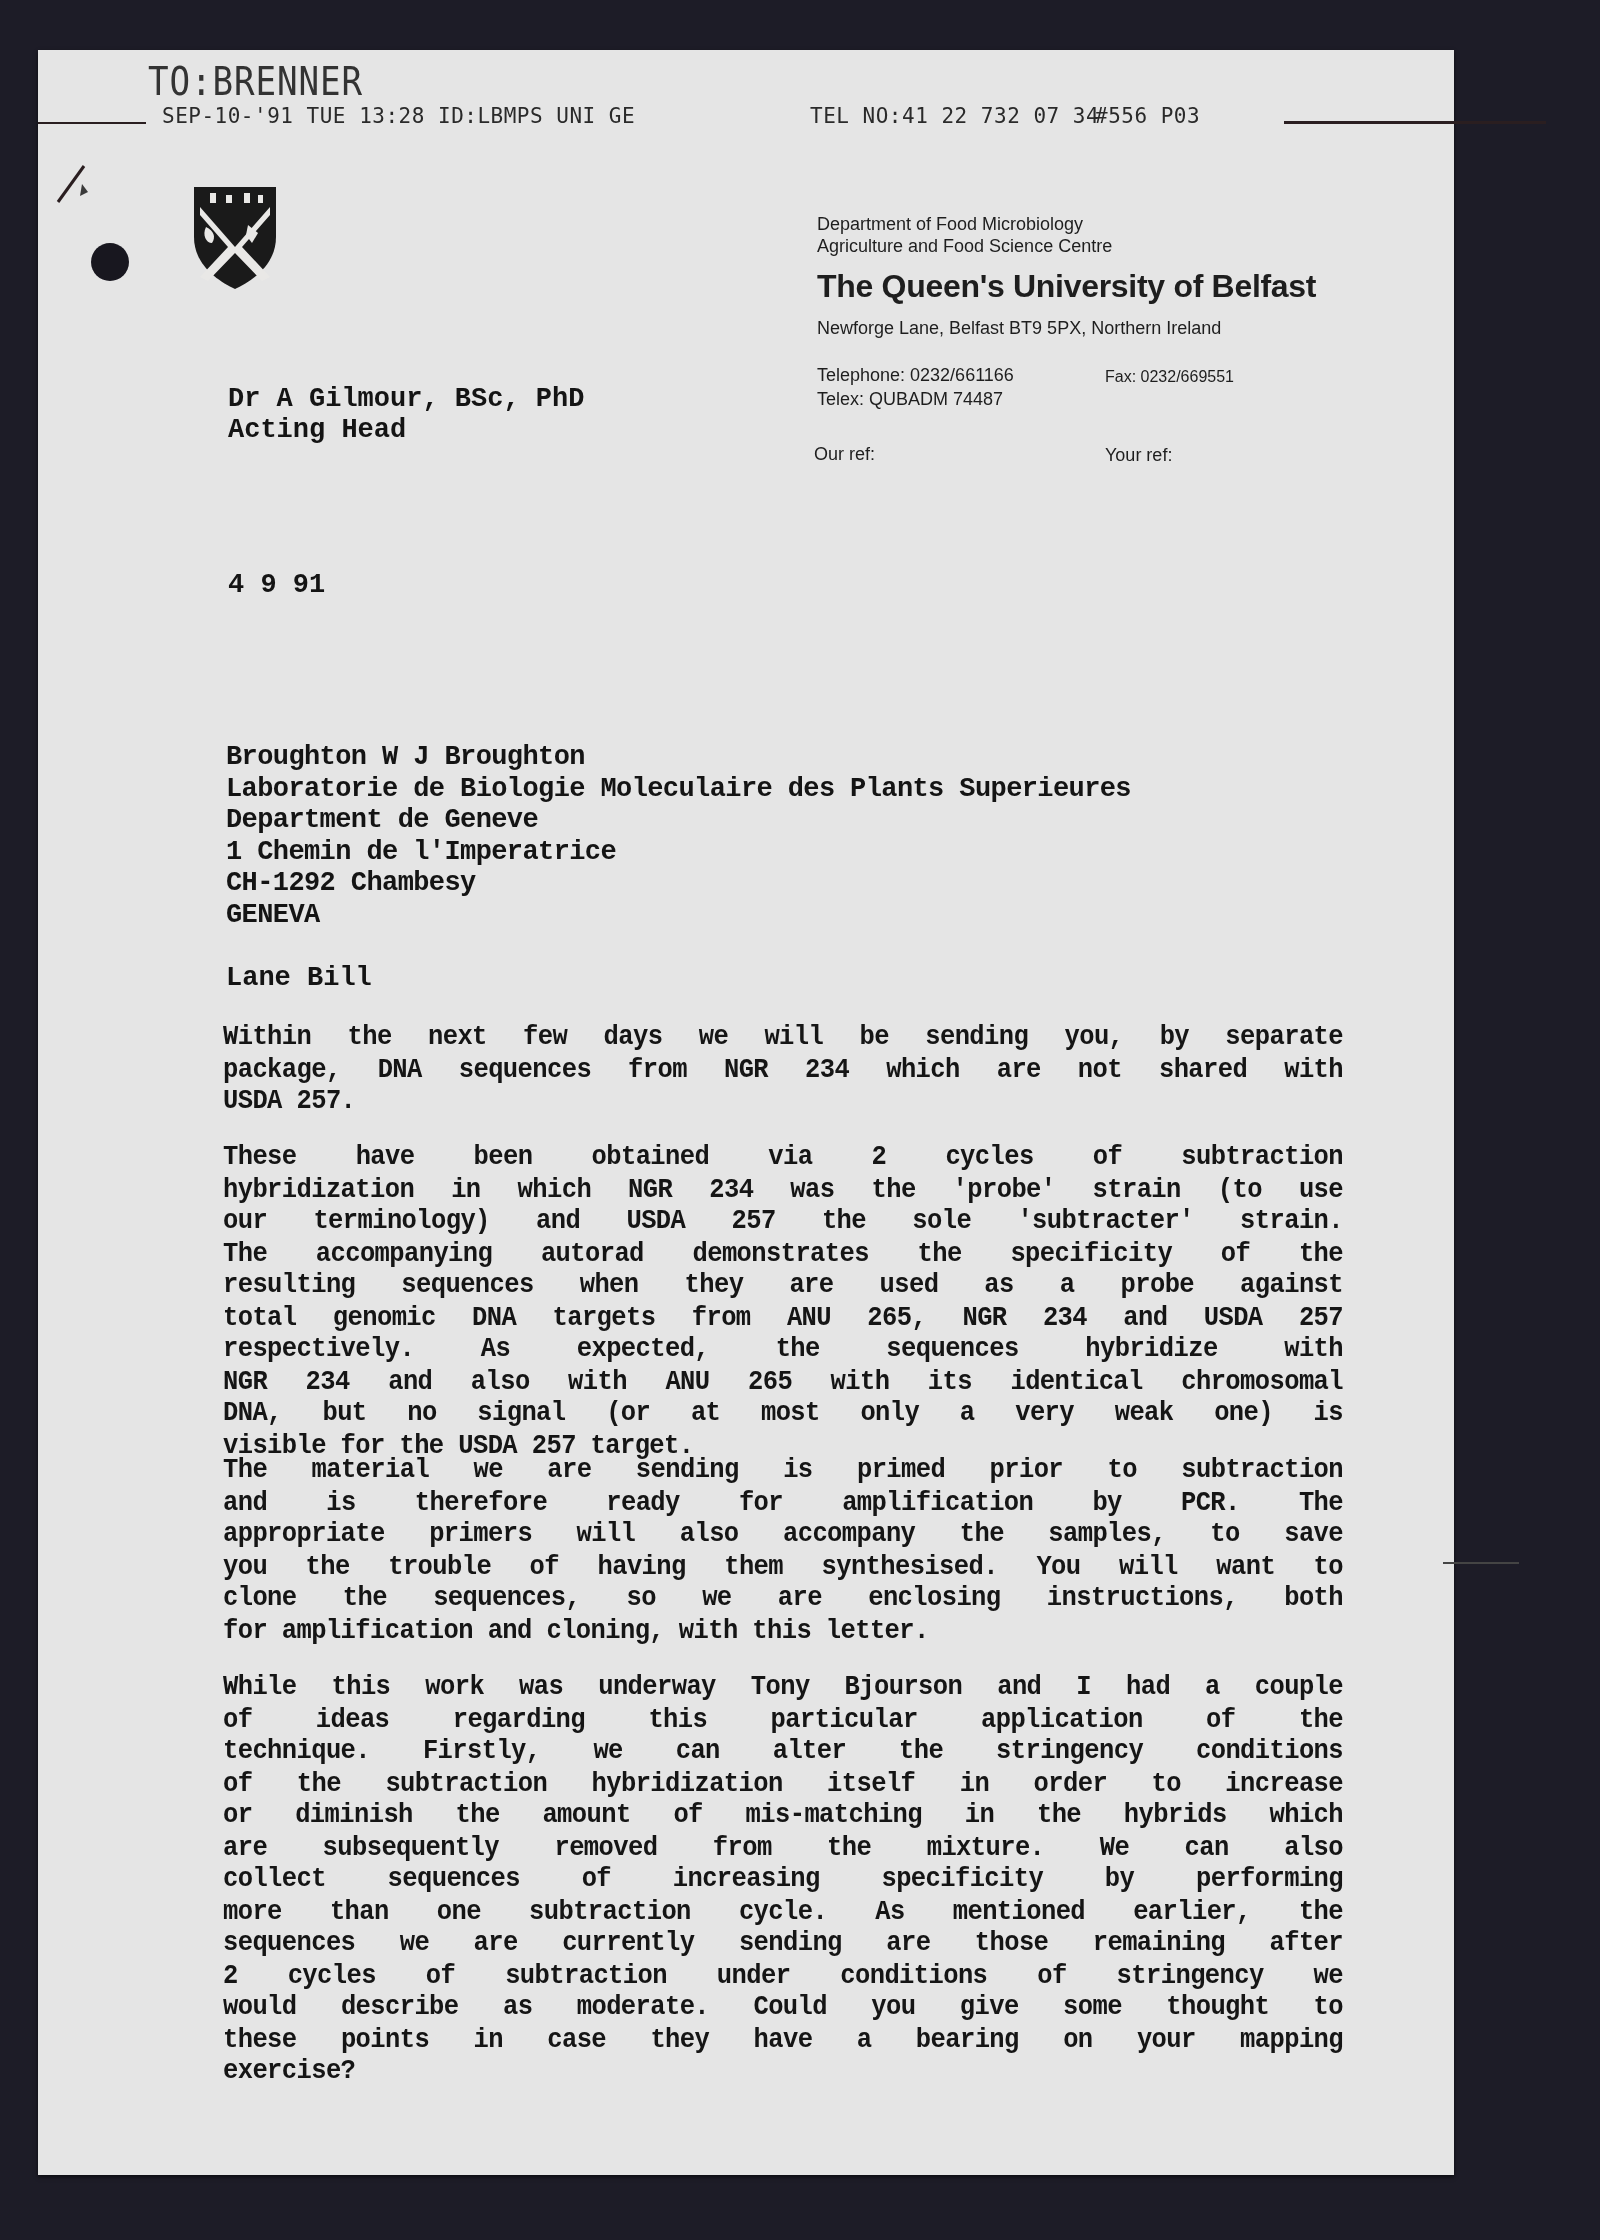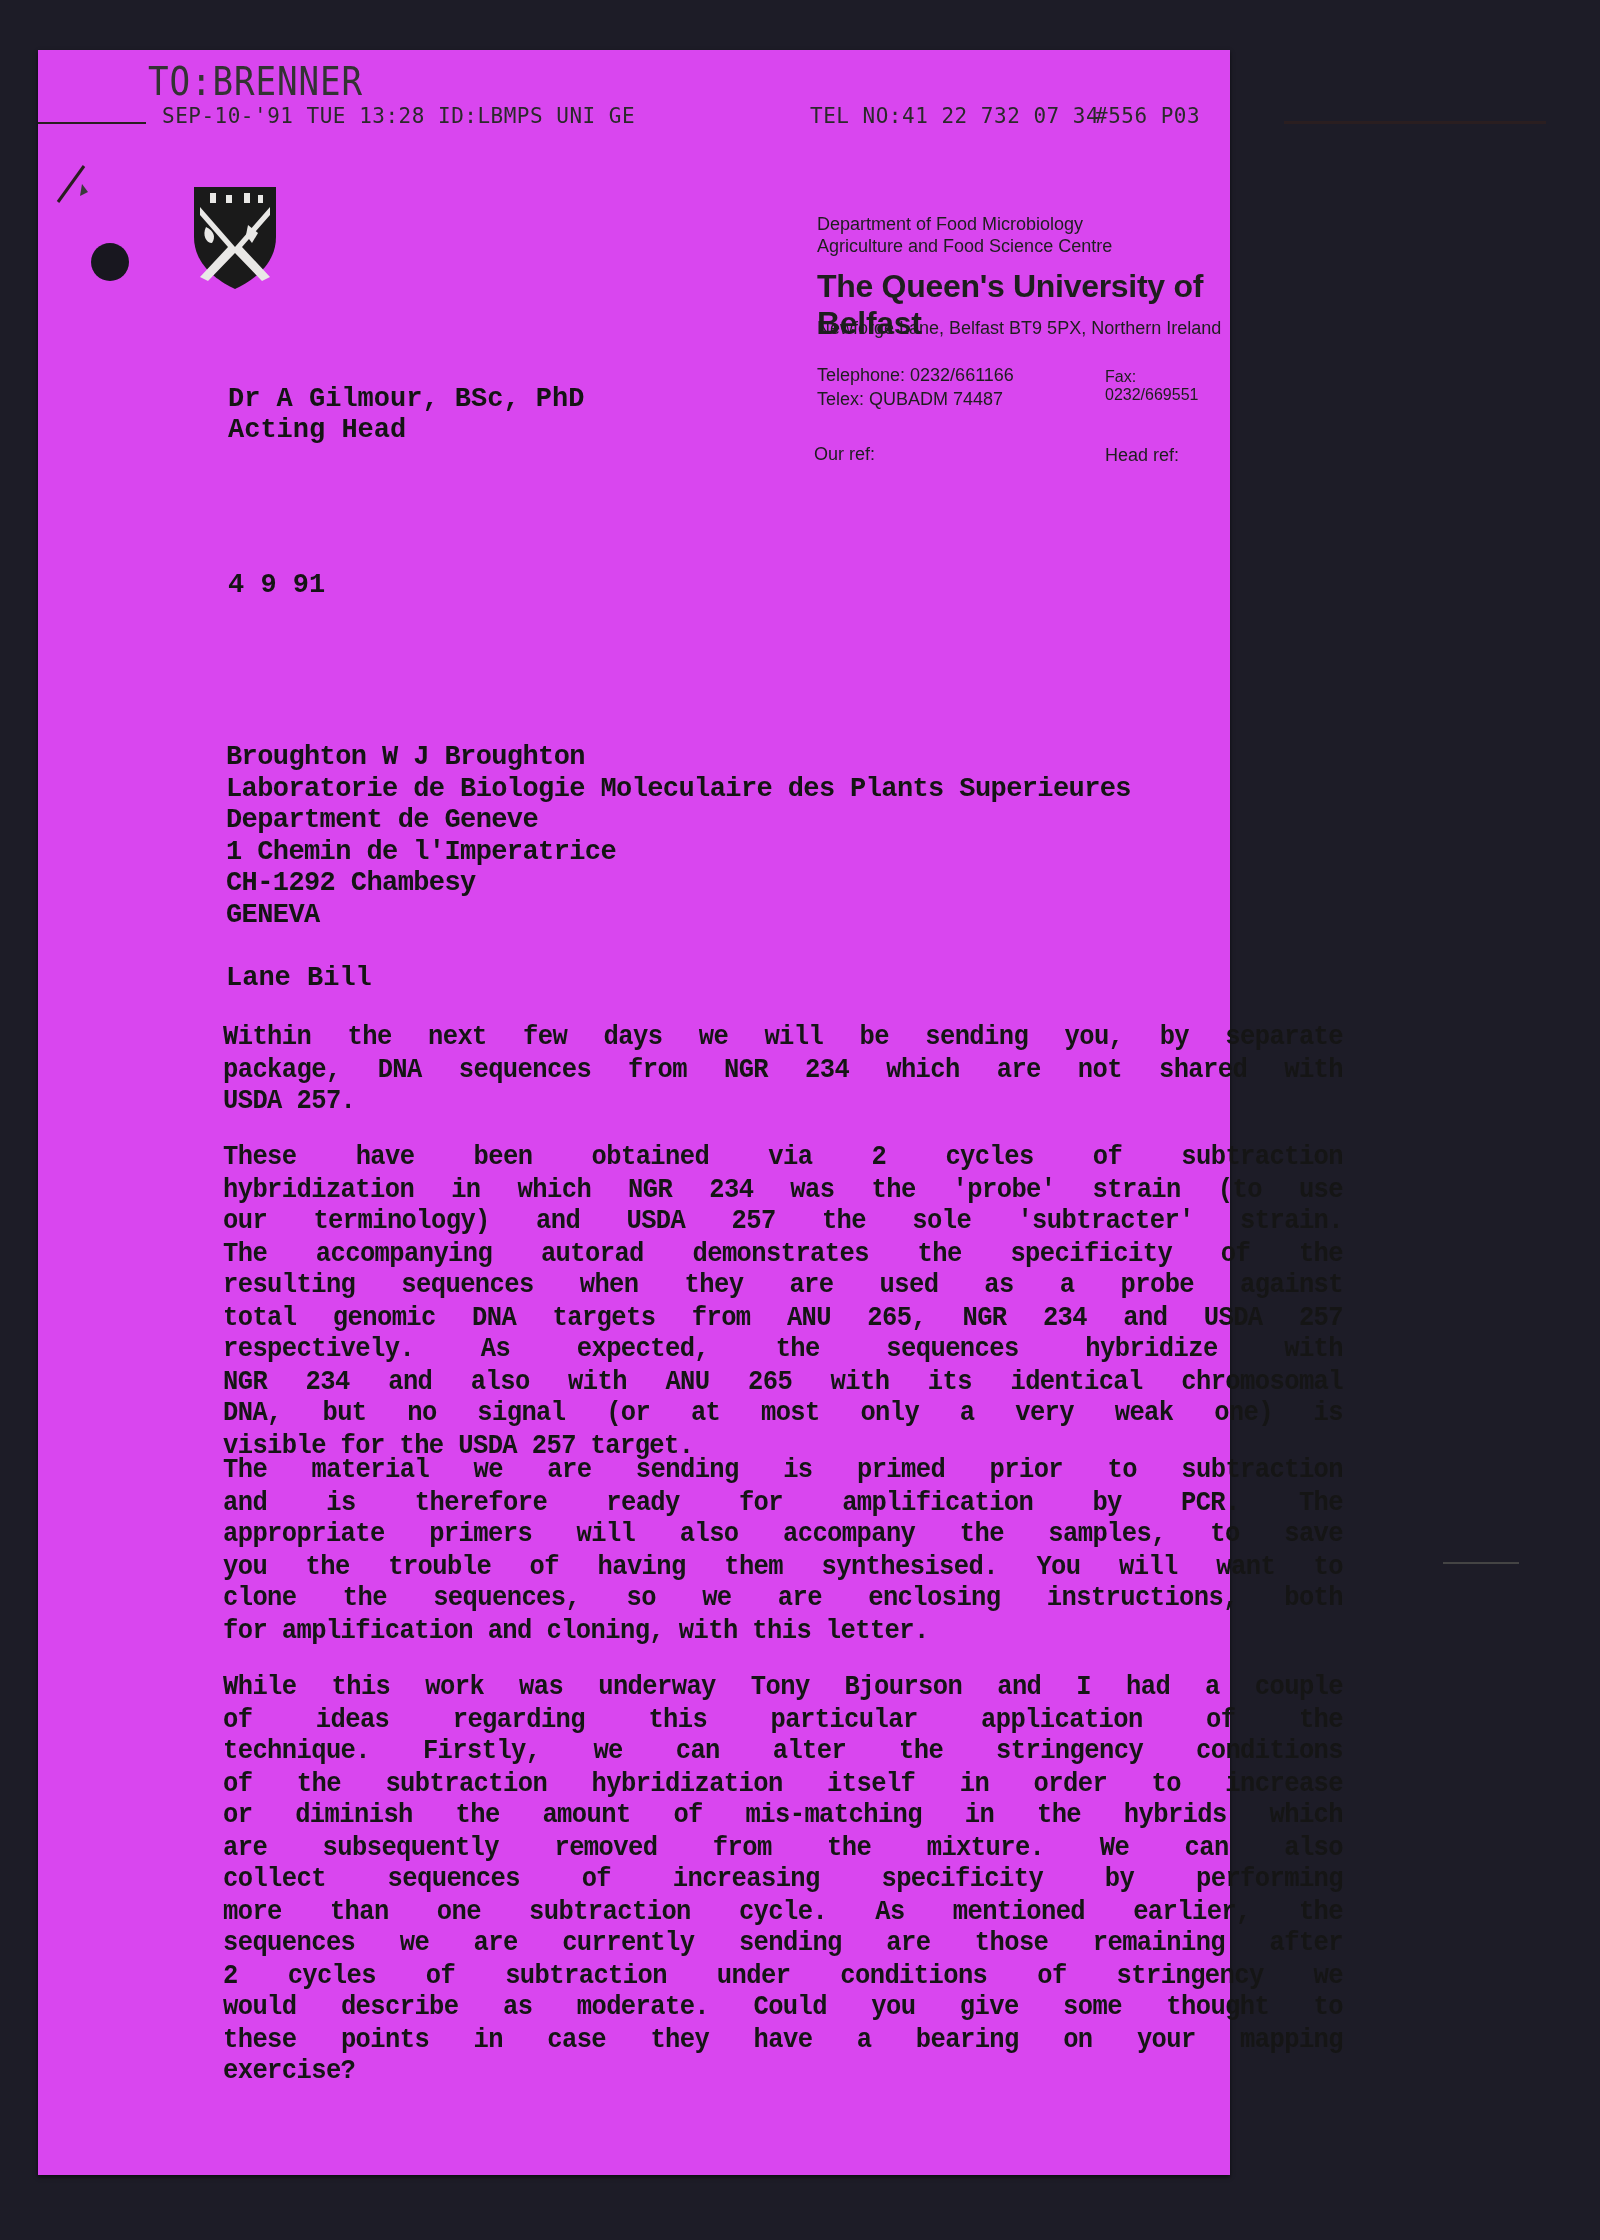--- a/index.html
+++ b/index.html
@@ -3,22 +3,22 @@
 <meta charset="utf-8">
 <style>
   html, body { margin:0; padding:0; }
   body {
     width:1600px; height:2240px;
     background:#1d1c27;
     position:relative; overflow:hidden;
   }
   .paper {
     position:absolute; left:38px; top:50px;
-    width:1192px; height:2125px;
-    background:#d946ef;
+    width:1416px; height:2125px;
+    background:#e5e5e5;
     box-shadow: 0 2px 4px rgba(0,0,0,0.6);
     text-decoration: underline;
   }
   .abs { position:absolute; }
   .fax {
     font-family:"DejaVu Sans Mono", monospace;
     color:#2a2a2a;
     font-size:21px;
     letter-spacing:0.5px;
     transform:scaleY(1.05);
@@ -90,21 +90,21 @@
   <div class="abs sans" style="left:758px; top:163px; font-size:18px; line-height:22px;">
     <div>Department of Food Microbiology</div>
     <div>Agriculture and Food Science Centre</div>
   </div>
   <div class="abs sans" style="left:758px; top:218px; font-size:32px; font-weight:bold; letter-spacing:-0.3px;">The Queen's University of Belfast</div>
   <div class="abs sans" style="left:758px; top:268px; font-size:18px;">Newforge Lane, Belfast BT9 5PX, Northern Ireland</div>
   <div class="abs sans" style="left:758px; top:315px; font-size:18px;">Telephone: 0232/661166</div>
   <div class="abs sans" style="left:1046px; top:318px; font-size:16px;">Fax: 0232/669551</div>
   <div class="abs sans" style="left:758px; top:339px; font-size:18px;">Telex: QUBADM 74487</div>
   <div class="abs sans" style="left:755px; top:394px; font-size:18px;">Our ref:</div>
-  <div class="abs sans" style="left:1046px; top:395px; font-size:18px;">Head ref:</div>
+  <div class="abs sans" style="left:1046px; top:395px; font-size:18px;">Your ref:</div>
 
   <div class="abs mono lines" style="left:190px; top:334px; font-size:27px;">
     <div>Dr A Gilmour, BSc, PhD</div>
     <div>Acting Head</div>
   </div>
 
   <div class="abs mono" style="left:190px; top:520px; font-size:27px;">4 9 91</div>
 
   <div class="abs mono" style="left:188px; top:692px; font-size:27px; line-height:31.5px; letter-spacing:-0.6px;">
     <div>Broughton W J Broughton</div>

